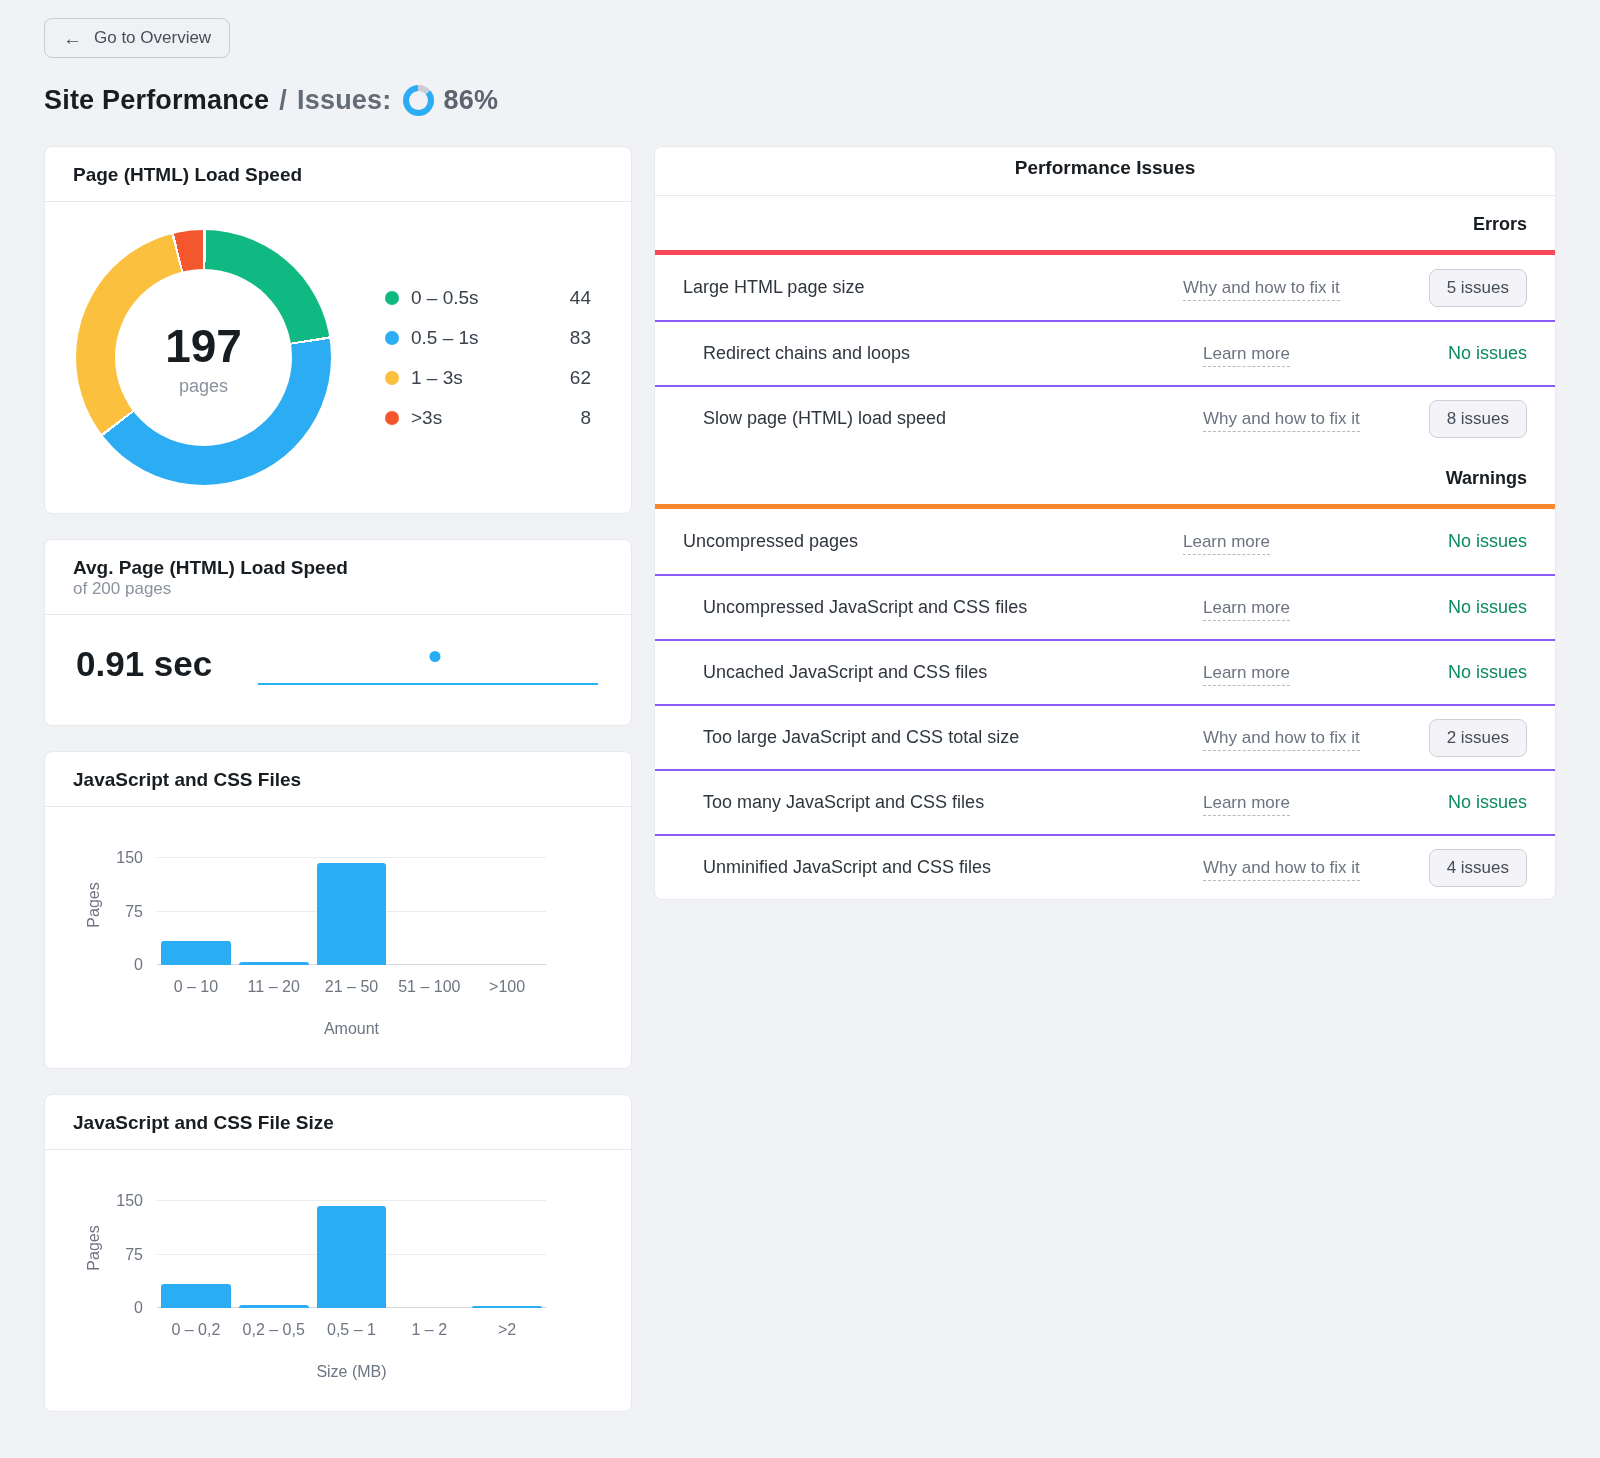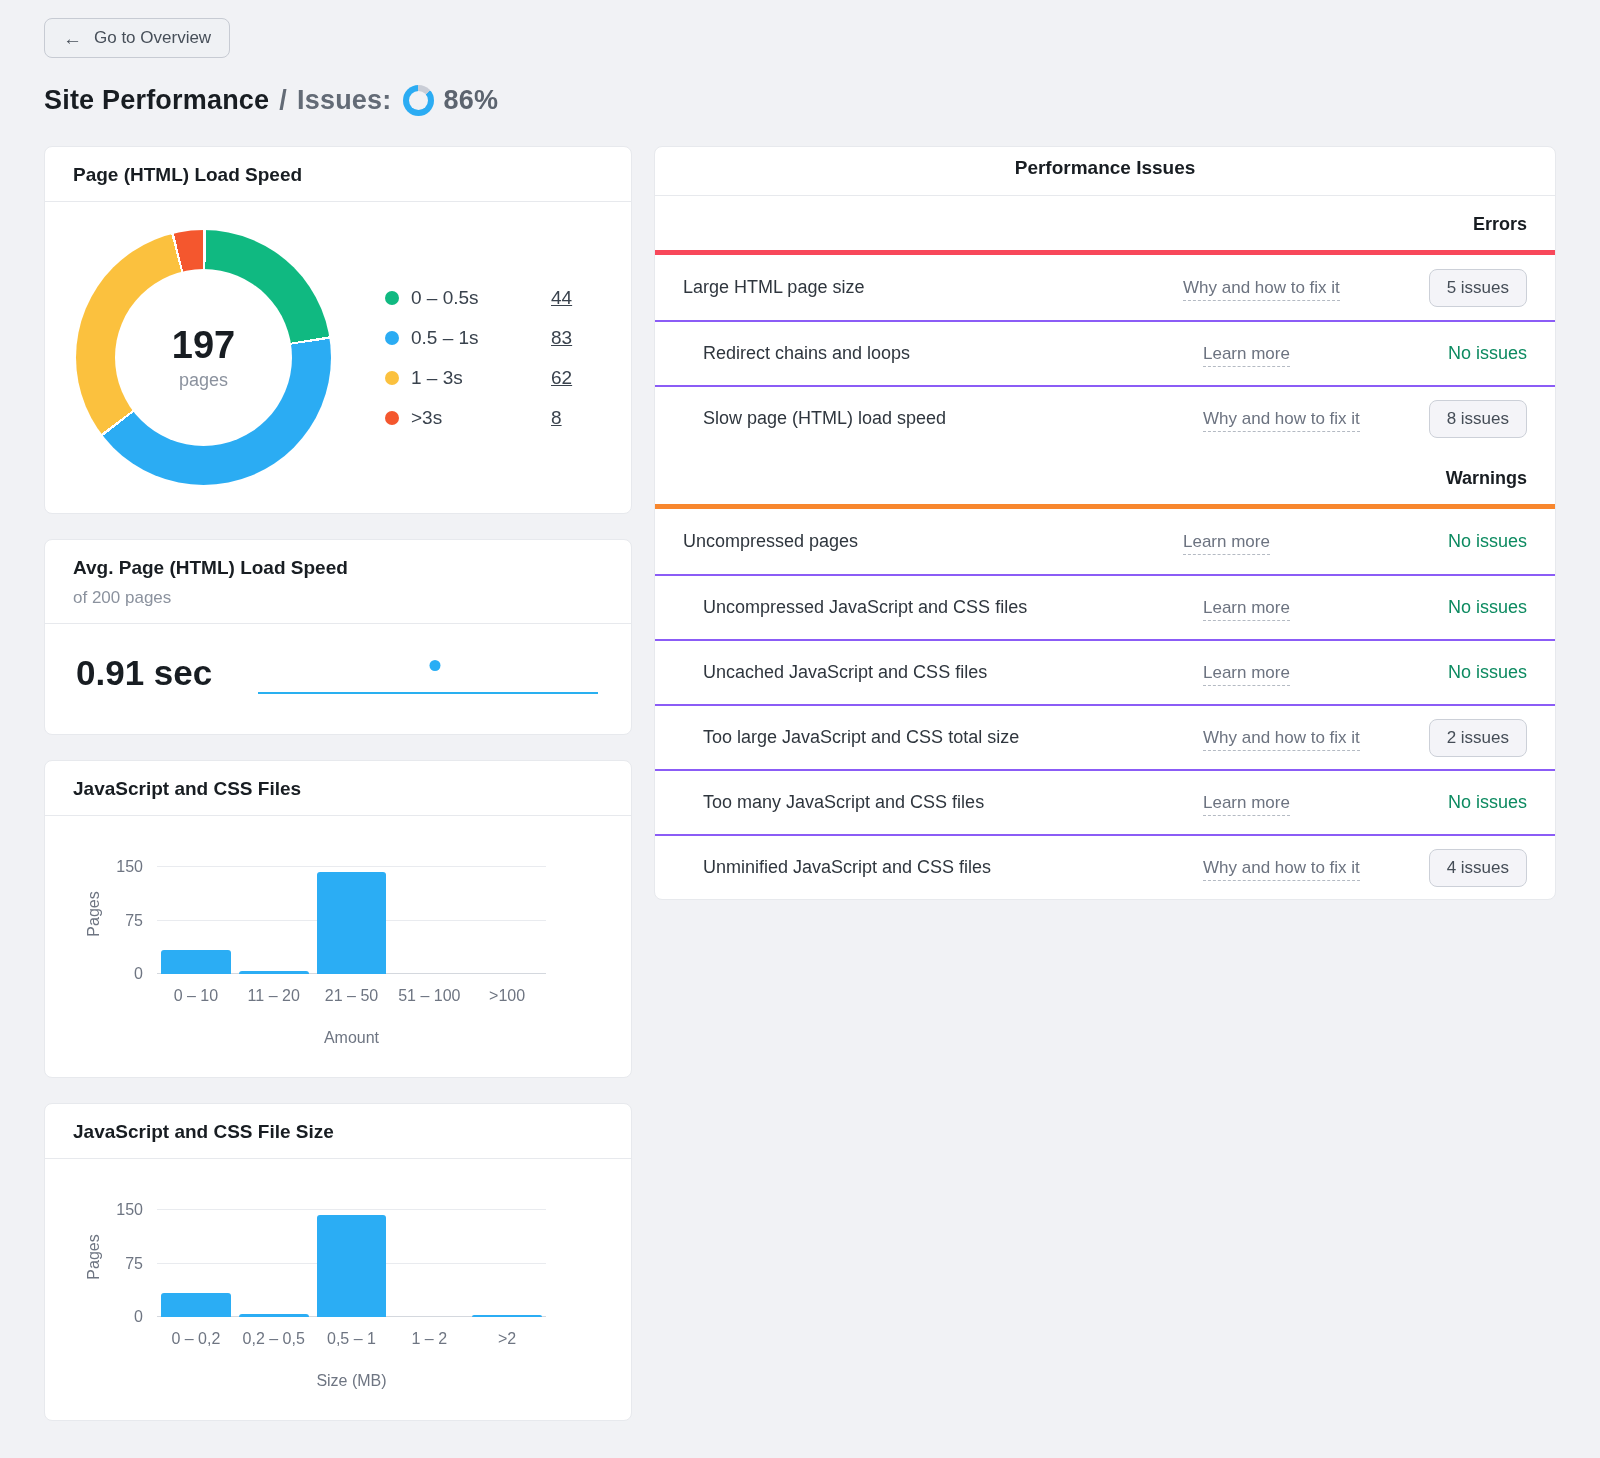--- a/index.html
+++ b/index.html
@@ -64,50 +64,50 @@
   .col-right { flex: 1; }
 
   .card {
     background: #ffffff;
     border: 1px solid #e7e9ed;
     border-radius: 8px;
     overflow: hidden;
   }
   .card-header { padding: 17px 28px 15px; }
   .card-title { font-size: 19px; font-weight: bold; color: #181d22; }
-  .card-subtitle { font-size: 17px; color: #8b929e; margin-top: 9px; }
+  .card-subtitle { font-size: 17px; color: #8b929e; }
   .card-divider { height: 1px; background: #e7e9ed; }
 
   
   .donut-body { display: flex; align-items: center; padding: 28px 40px 28px 31px; }
   .donut {
     width: 255px; height: 255px;
     border-radius: 50%;
     position: relative;
     flex: none;
   }
   .donut-hole {
     position: absolute; inset: 39px;
     background: #fff;
     border-radius: 50%;
     display: flex; flex-direction: column;
     align-items: center; justify-content: center;
   }
-  .donut-value { font-size: 38px; font-weight: bold; color: #181d22; }
+  .donut-value { font-size: 46px; font-weight: bold; color: #181d22; }
   .donut-caption { font-size: 18px; color: #8b929e; margin-top: 3px; }
   .legend {
     margin-left: 54px;
     flex: 1;
     display: flex; flex-direction: column;
     gap: 18px;
   }
   .legend-row { display: flex; align-items: center; font-size: 19px; color: #39424d; }
   .legend-dot { width: 14px; height: 14px; border-radius: 50%; margin-right: 12px; flex: none; }
   .legend-label { flex: 1; }
-  .legend-value { min-width: 40px; text-align: left; text-decoration: underline; }
+  .legend-value { min-width: 40px; text-align: right; }
 
   
   .avg-body { display: flex; align-items: center; padding: 18px 33px 30px 31px; }
   .avg-value { font-size: 35px; font-weight: bold; color: #181d22; width: 182px; flex: none; }
   .spark { position: relative; flex: 1; height: 62px; }
   .spark-line { position: absolute; left: 0; right: 0; bottom: 10px; height: 2px; background: #29b0f0; }
   .spark-dot {
     position: absolute; left: 52%; bottom: 33px;
     width: 11px; height: 11px; border-radius: 50%;
     background: #29aef5; transform: translateX(-50%);

